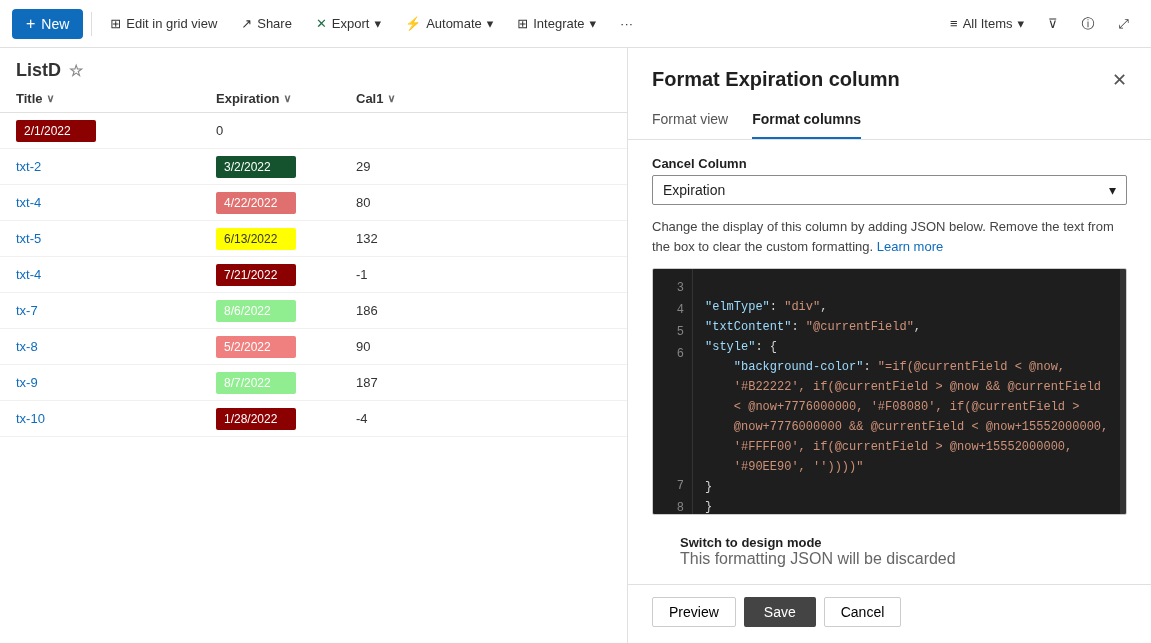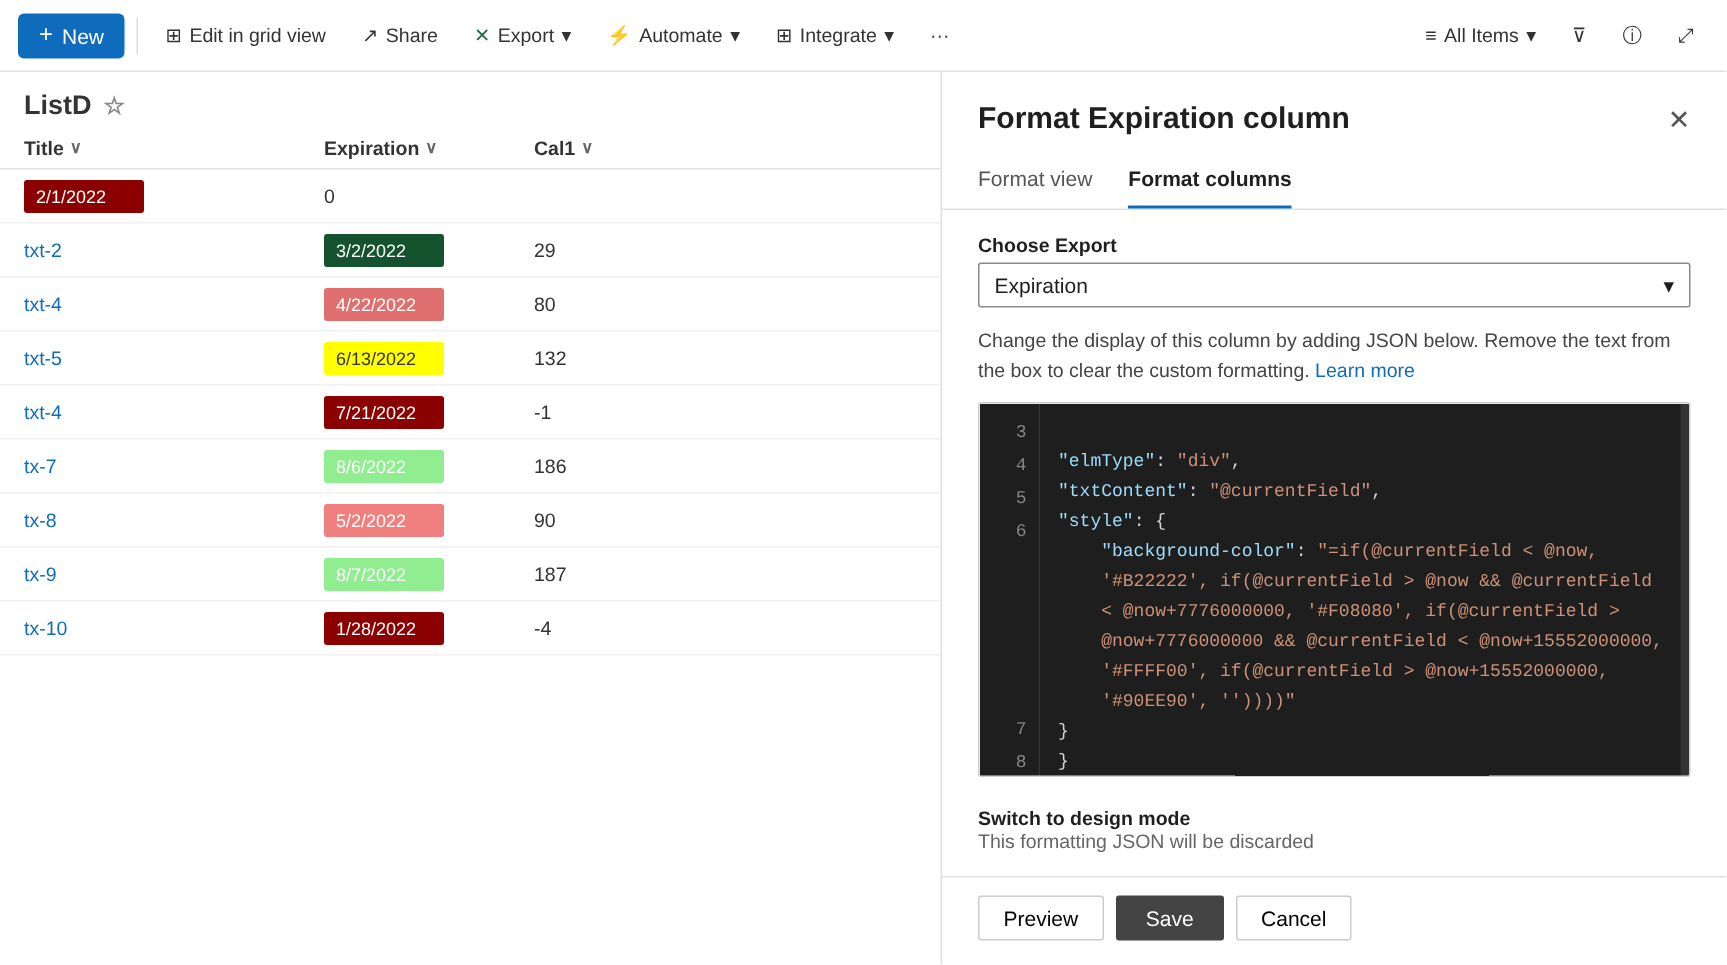--- a/index.html
+++ b/index.html
@@ -168,23 +168,23 @@
     .kw { color: #9cdcfe; }
     .str { color: #ce9178; }
     .punct { color: #d4d4d4; }
 
     
     .right-scrollbar {
       width: 8px;
       background: #333;
     }
 
-    .design-mode { padding: 8px 0 0; }
+    .design-mode { padding: 8px 0 0; margin-left: 28px; }
     .design-mode-title { font-size: 13px; font-weight: 600; color: #1f1f1f; }
-    .design-mode-sub { font-size: 13px; color: #666; }
+    .design-mode-sub { font-size: 16px; color: #666; }
 
     .panel-footer {
       display: flex;
       gap: 8px;
       padding: 12px 24px 16px;
       border-top: 1px solid #e0e0e0;
     }
     .btn-preview {
       padding: 6px 16px; background: #fff; border: 1px solid #ccc;
       border-radius: 2px; cursor: pointer; font-size: 14px;
@@ -360,21 +360,21 @@
       <div class="panel-tab">
         <span>Format view</span>
       </div>
       <div class="panel-tab active">
         <span>Format columns</span>
       </div>
     </div>
 
     <div class="panel-body">
       <div>
-        <div class="choose-label">Choose Export</div>
+        <div class="choose-label">Cancel Column</div>
         <div class="select-dropdown">
           <span>Expiration</span>
           <span class="chevron-icon">▾</span>
         </div>
       </div>
 
       <div class="description">
         <span>Change the display of this column by adding JSON below. Remove the text from the box to clear the custom formatting.</span>
         <a href="#">Learn more</a>
       </div>

